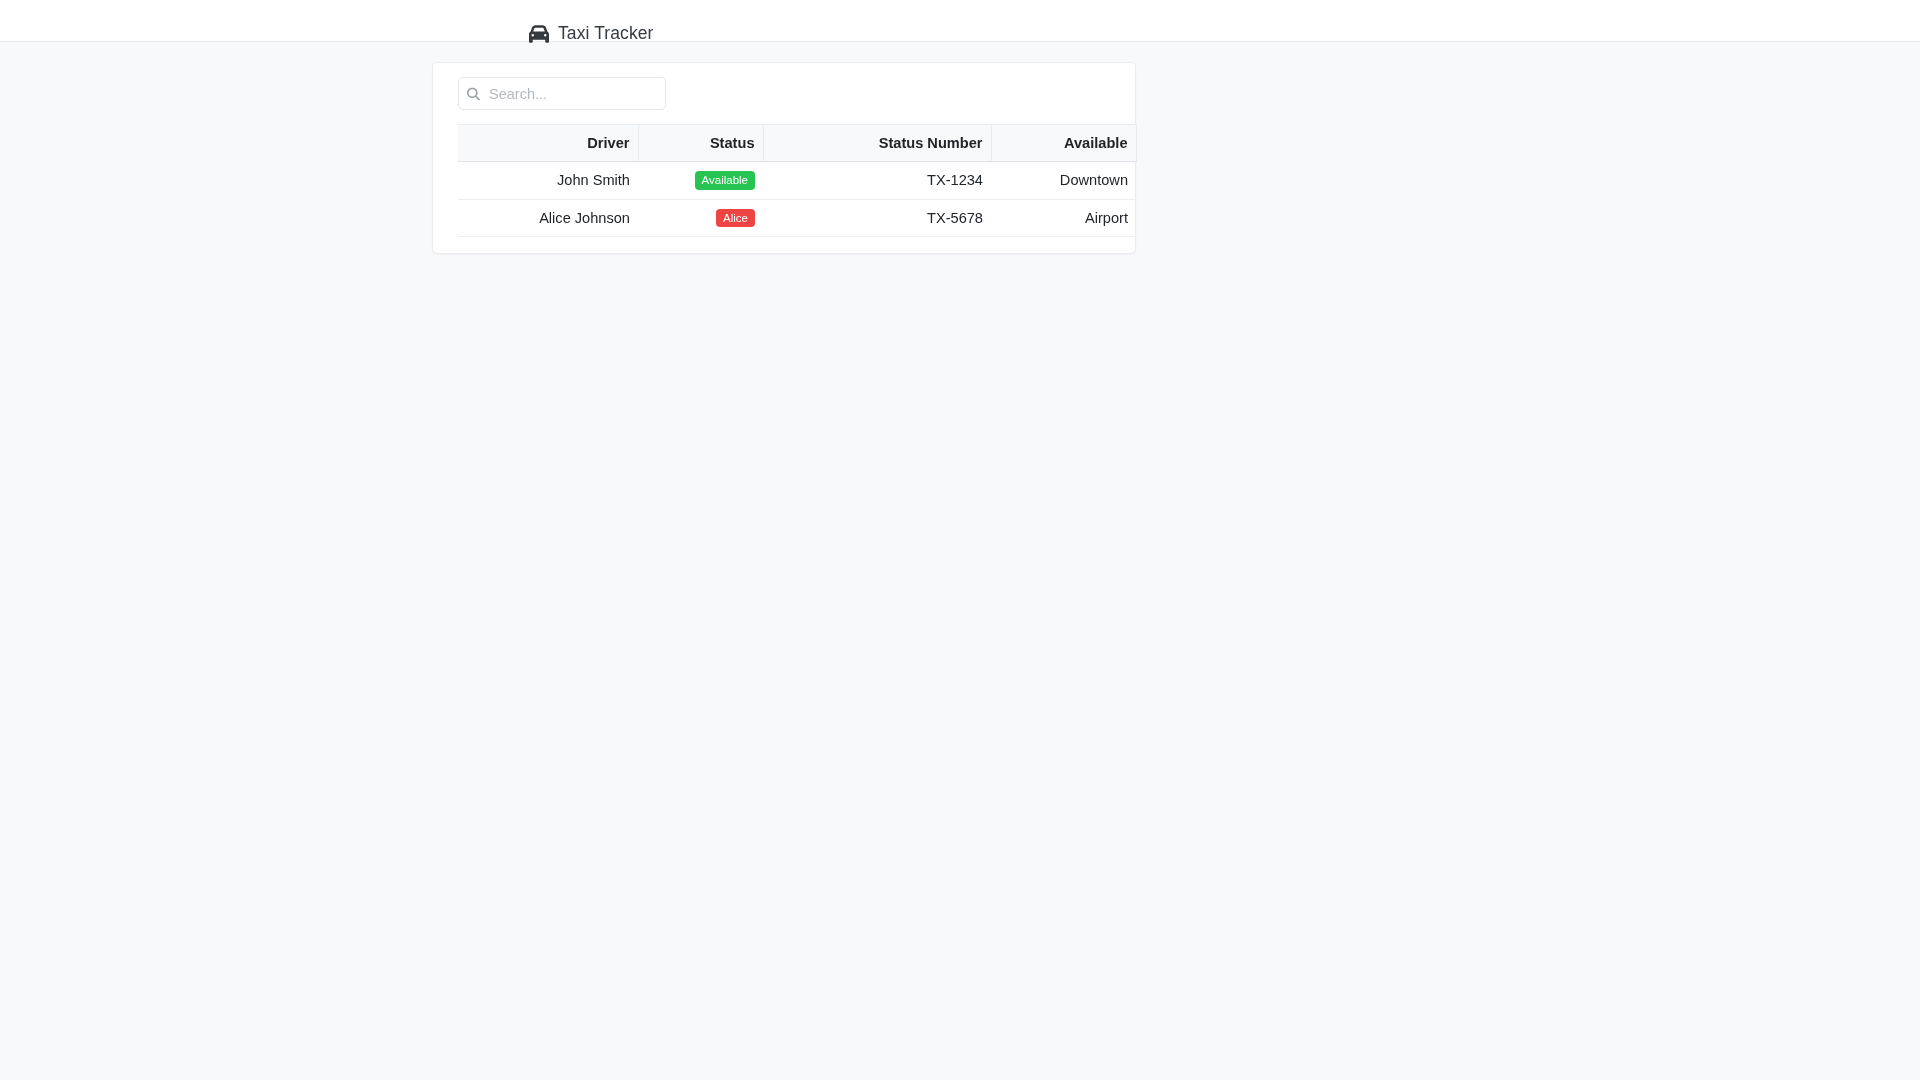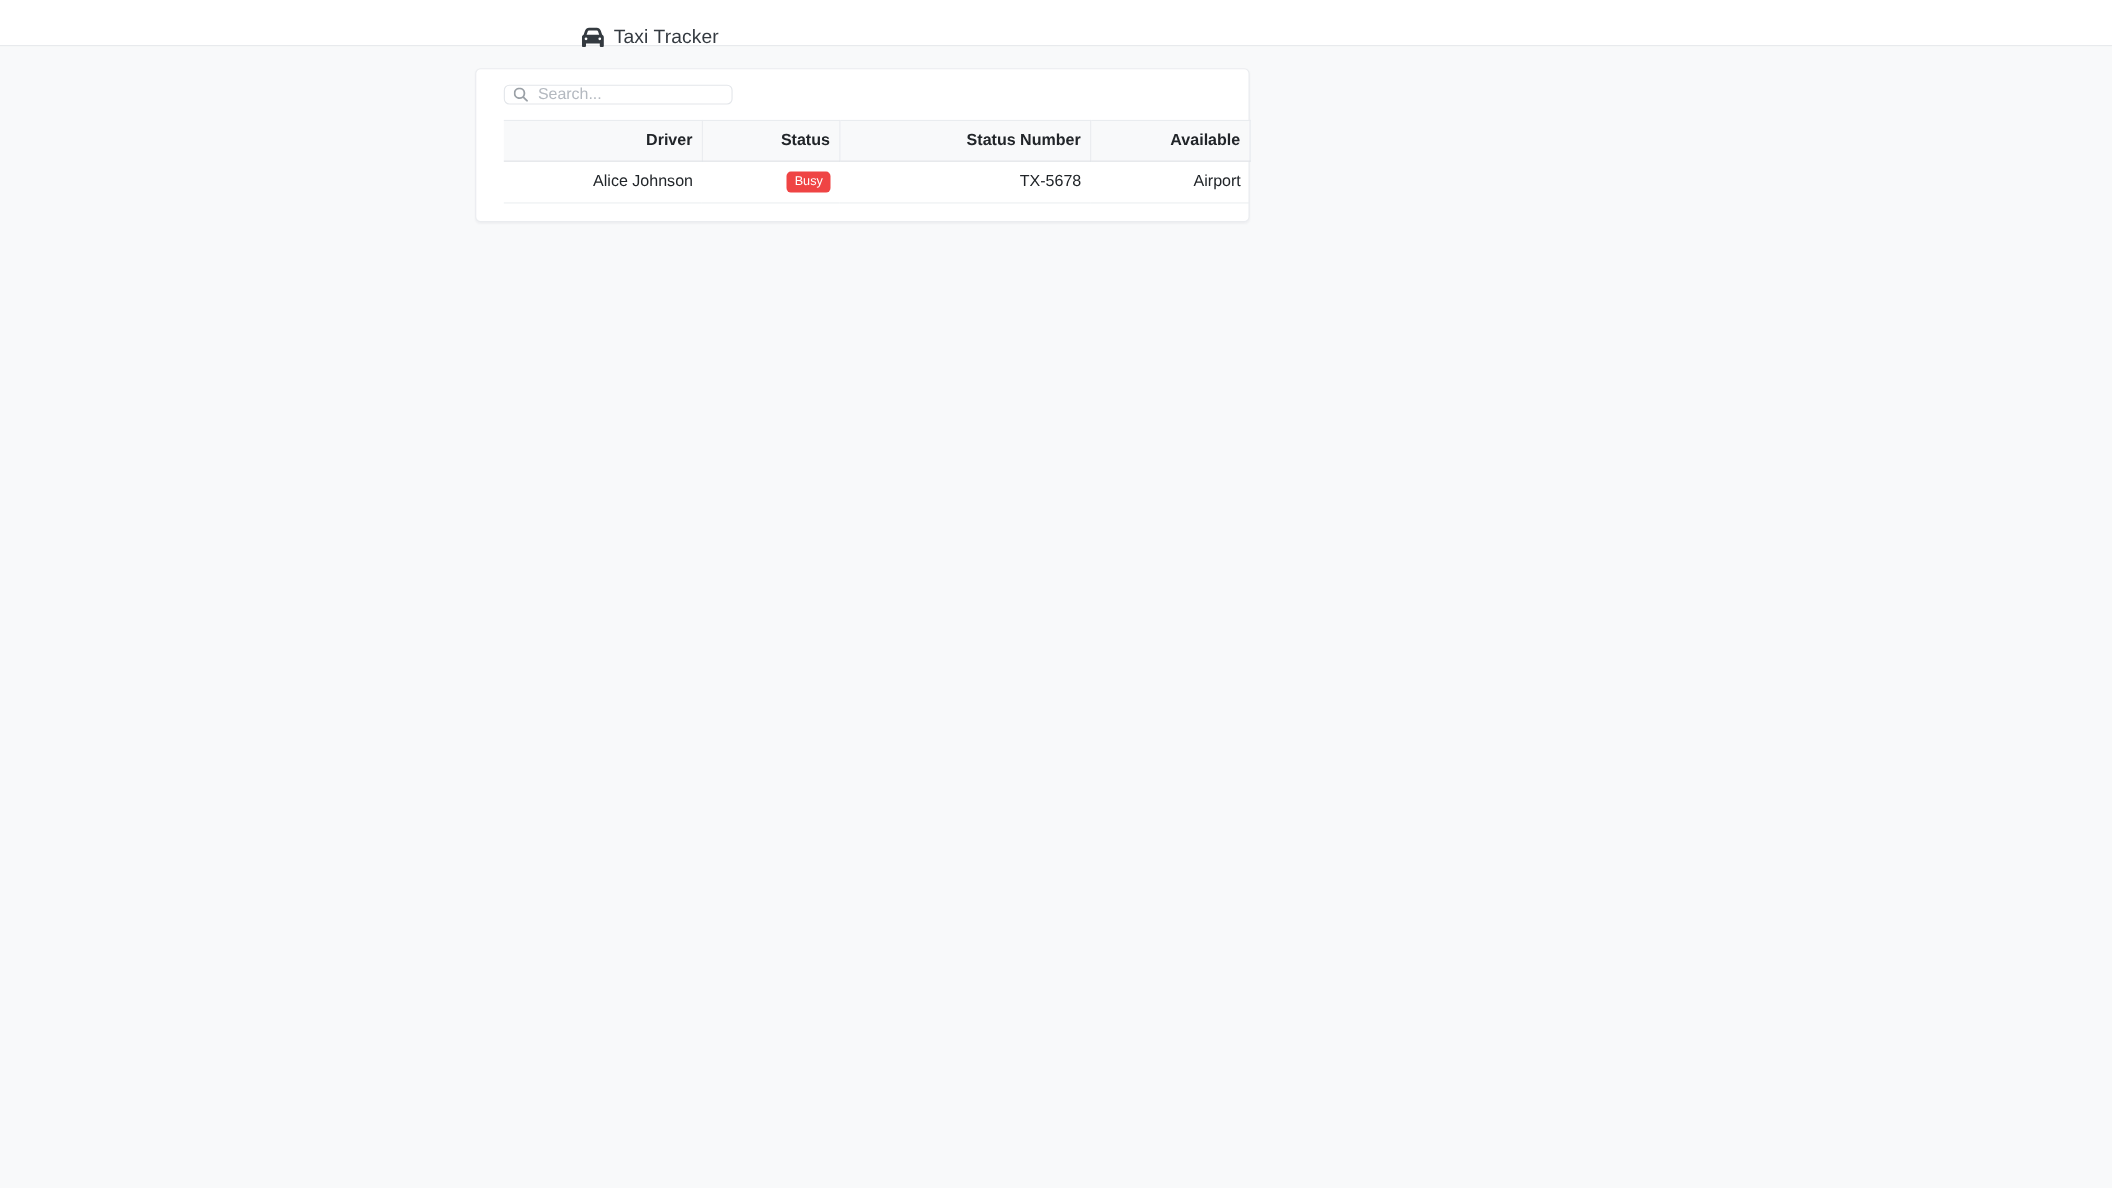--- a/index.html
+++ b/index.html
@@ -65,21 +65,21 @@
 
   
   .search-wrap {
     position: relative;
     width: 208px;
     margin-left: 13px;
     margin-bottom: 14px;
   }
   .search-input {
     width: 100%;
-    height: 18px;
+    height: 33px;
     box-sizing: border-box;
     padding: 6px 10px 6px 30px;
     font-family: "Liberation Sans", sans-serif;
     font-size: 14.5px;
     color: #495057;
     background: #ffffff;
     border: 1px solid #e3e6ea;
     border-radius: 5px;
     outline: none;
   }
@@ -182,23 +182,31 @@
       <thead>
         <tr>
           <th class="col-driver">Driver</th>
           <th class="col-status">Status</th>
           <th class="col-vehicle">Status Number</th>
           <th class="col-location">Available</th>
         </tr>
       </thead>
       <tbody>
         <tr>
+          <td>John Smith</td>
+          <td>
+            <span class="badge badge-available">Available</span>
+          </td>
+          <td>TX-1234</td>
+          <td>Downtown</td>
+        </tr>
+        <tr>
           <td>Alice Johnson</td>
           <td>
-            <span class="badge badge-busy">Busy</span>
+            <span class="badge badge-busy">Alice</span>
           </td>
           <td>TX-5678</td>
           <td>Airport</td>
         </tr>
       </tbody>
     </table>
 
   </div>
 </div>
 

